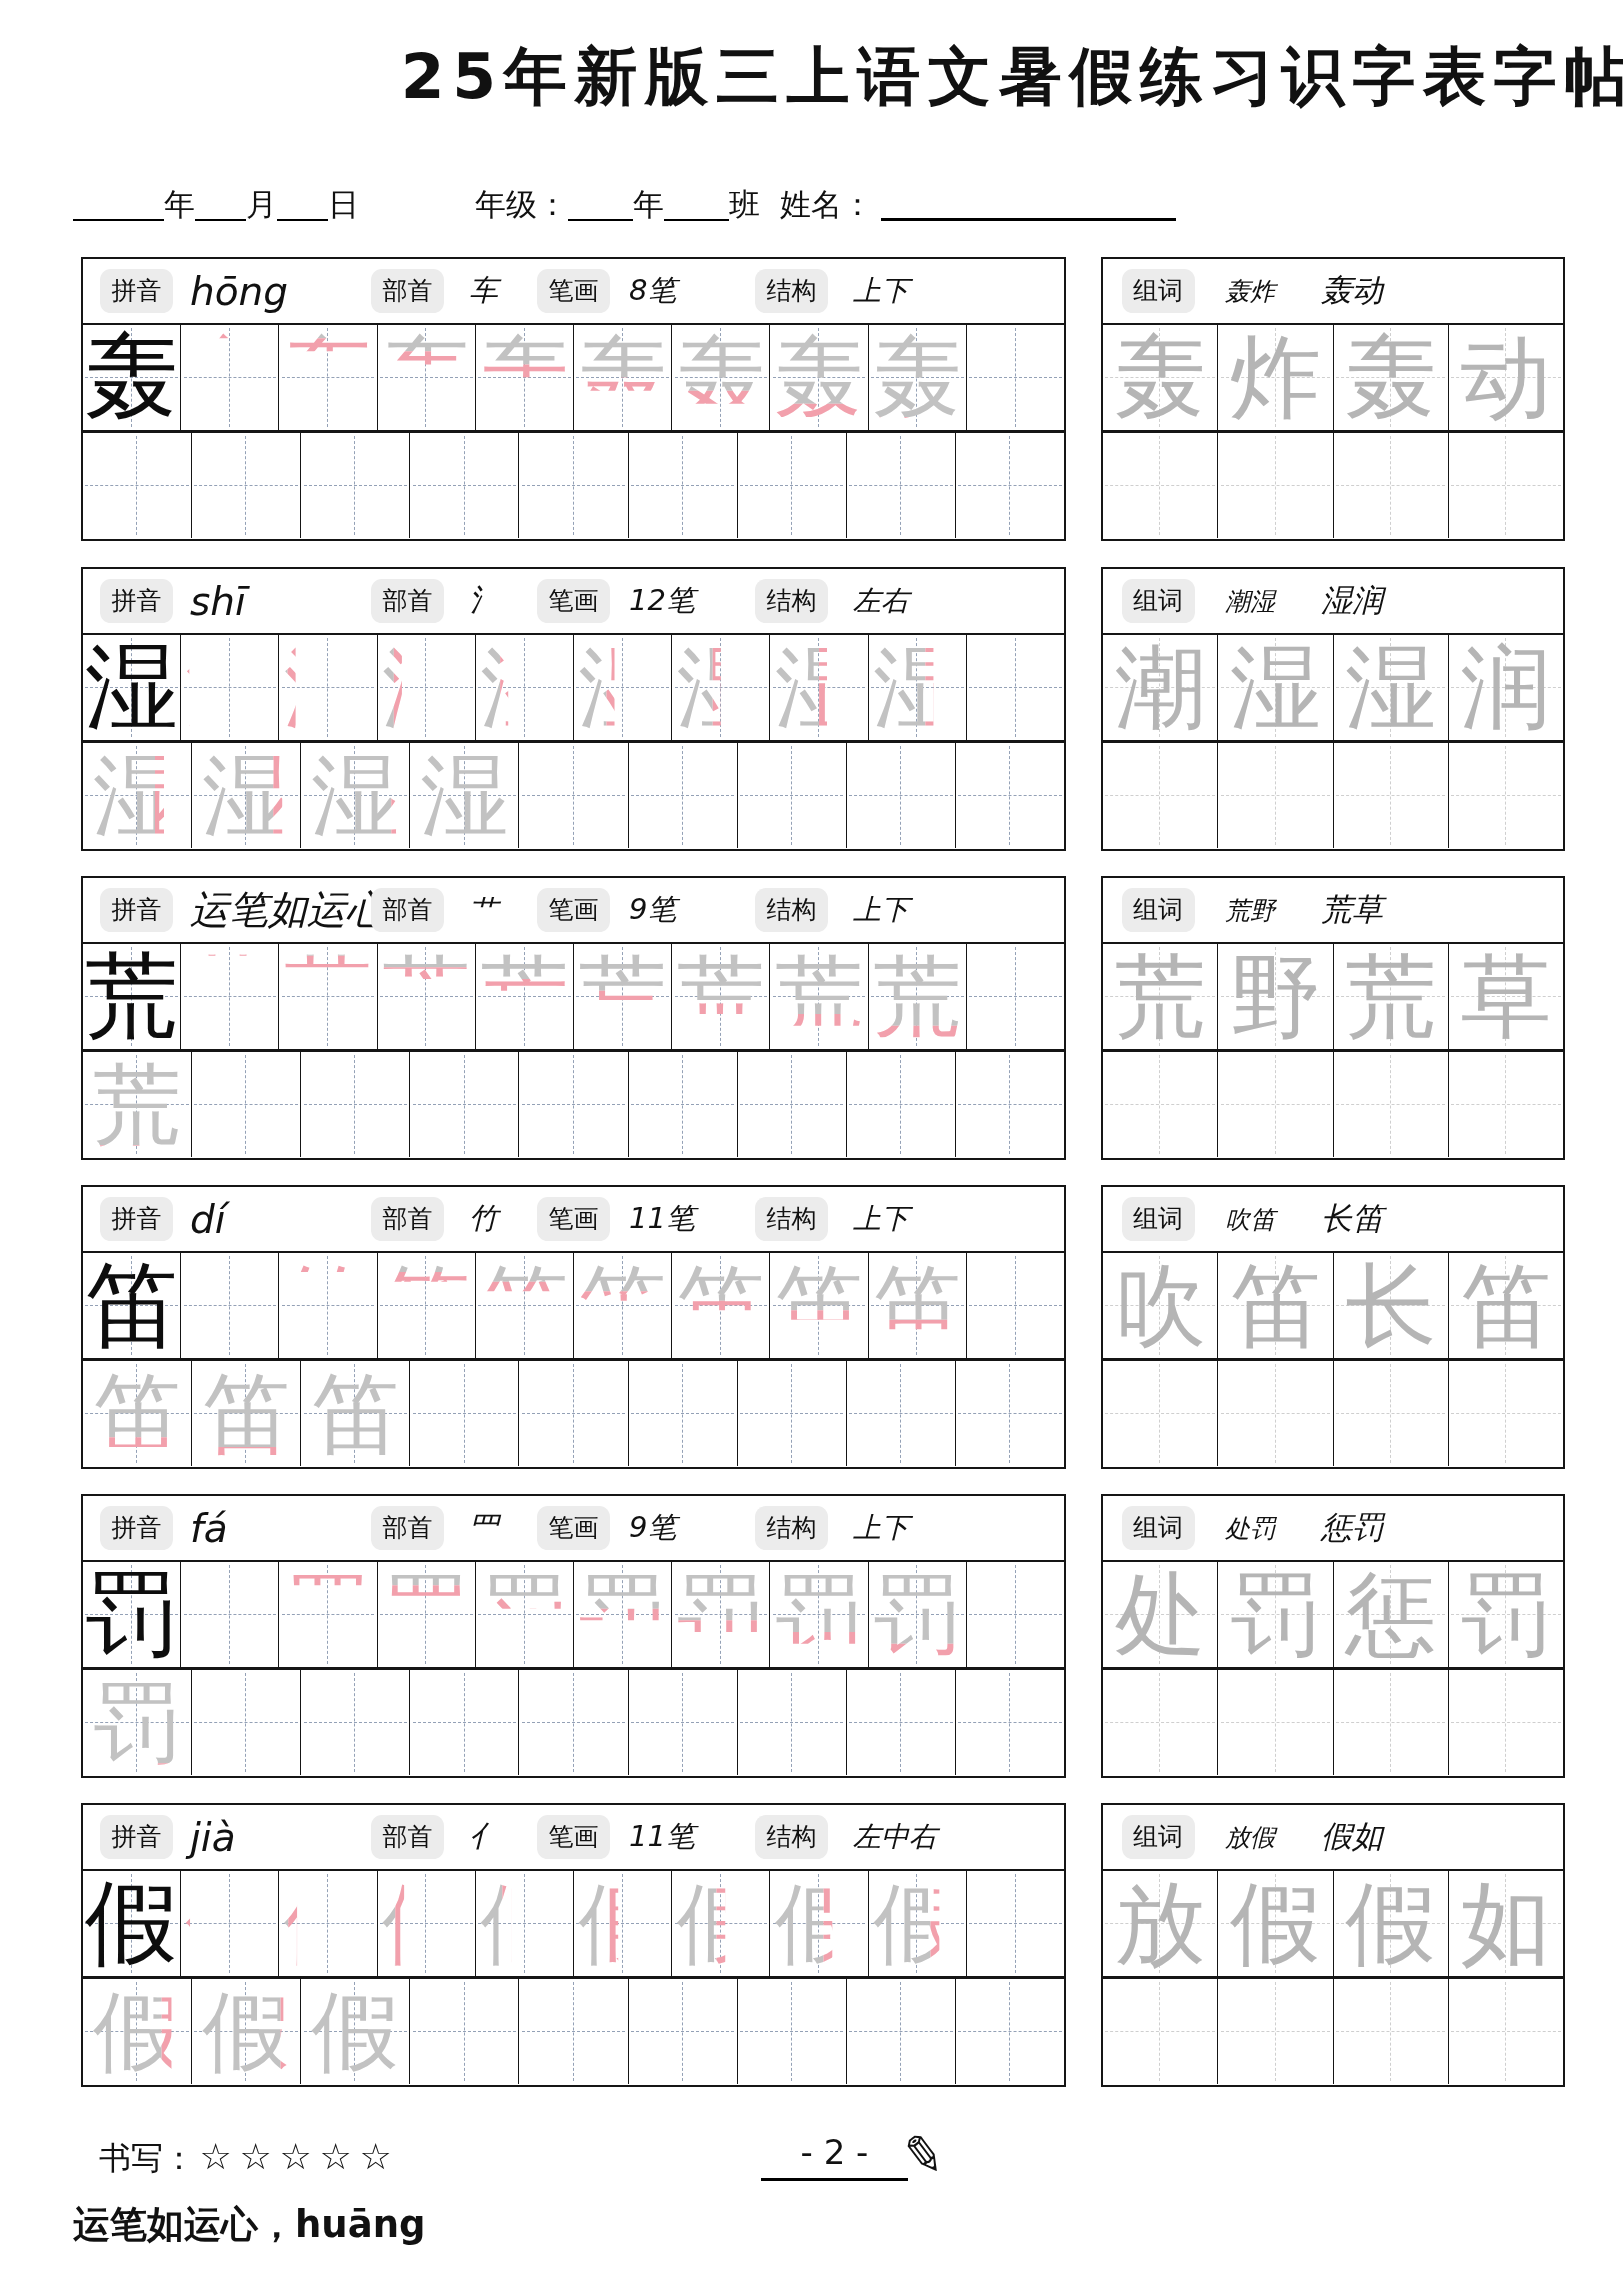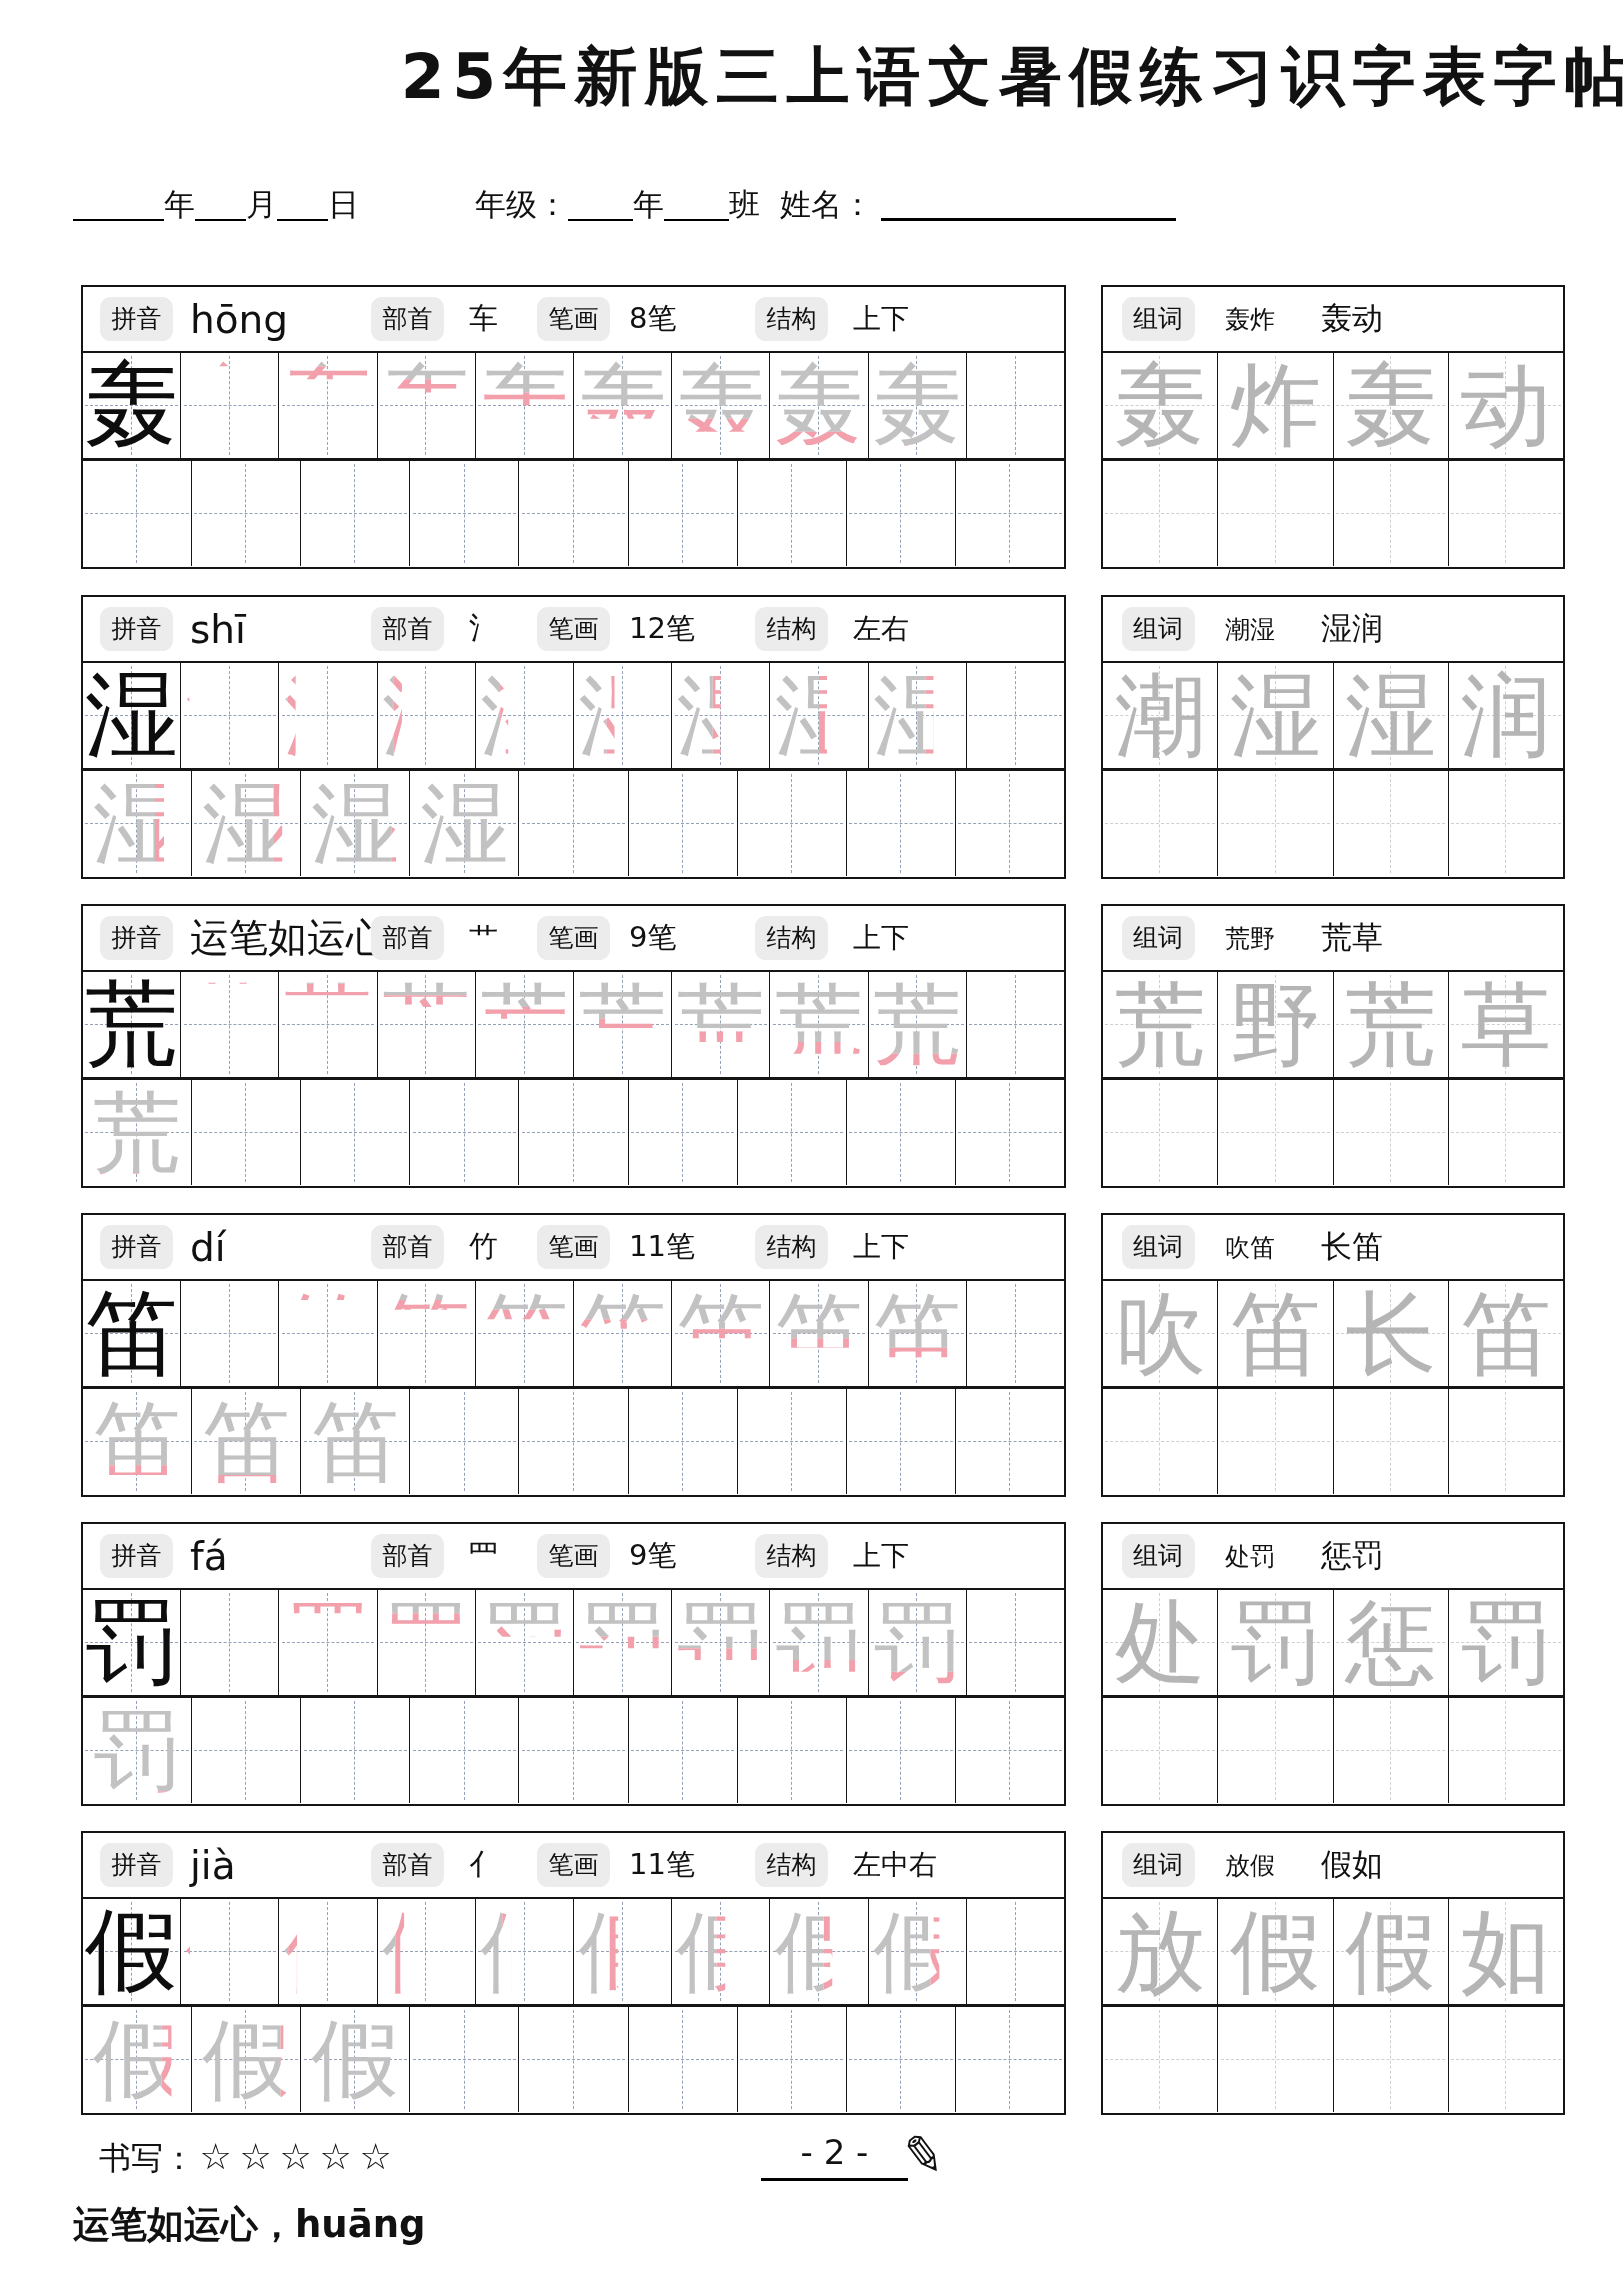--- a/index.html
+++ b/index.html
@@ -11,28 +11,28 @@
          font-family:"DejaVu Sans", sans-serif;font-weight:bold;font-size:63px;letter-spacing:7.7px;}
   .meta{position:absolute;top:179px;left:73px;display:flex;align-items:flex-end;
         font-size:31px;line-height:1.1;}
   .blank{display:inline-block;border-bottom:2.3px solid #000;height:34px;}
   .w120{width:91px}.w68{width:51px}.w85{width:65px}
   .sp{display:inline-block;height:0.8px;}
   .sp150{width:116px}.sp30{width:20px}
   .nameline{display:inline-block;width:295px;height:39px;border-bottom:3.1px solid #000;margin-left:7.7px;}
 
   
-  .section{position:absolute;left:81px;width:1361px;height:284px;margin-top:28px;}
+  .section{position:absolute;left:81px;width:1361px;height:284px;}
   .panel{position:absolute;top:0;height:284px;border:2.3px solid #151515;box-sizing:border-box;background:#fff;}
   .panel.left{left:0;width:985px;--guide:#94a1b6;}
   .panel.right{left:1020px;width:464px;text-align:right;--guide:#cfcfcf;}
   .phead{position:relative;height:64px;border-bottom:2.3px solid #151515;}
   .badge{position:absolute;top:50%;transform:translateY(-50%);background:#ececec;color:#111;
          border-radius:10.8px;padding:5.4px 11.6px;font-size:25px;white-space:nowrap;}
-  .val{position:absolute;top:50%;transform:translateY(-50%);white-space:nowrap;}
+  .val{position:absolute;top:50%;transform:translateY(-50%);white-space:nowrap;font-style:italic;}
   .b-pinyin{left:17px}.v-pinyin{left:107px;font-family:"DejaVu Sans", sans-serif;font-weight:500;font-size:39px;}
   .b-radical{left:288px}.v-radical{left:386px;font-size:29px;}
   .b-strokes{left:454px}.v-strokes{left:546px;font-family:"DejaVu Sans", sans-serif;font-size:29px;}
   .b-structure{left:672px}.v-structure{left:770px;font-size:28px;}
   .b-words{left:18.5px}.v-word1{left:122px;font-size:25px;}.v-word2{left:218px;font-size:31px;}
 
   .cellrow{display:flex;height:105px;}
   .cellrow.second{border-top:3.1px solid #151515;}
   .cell{flex:1 1 0;position:relative;border-right:1.5px solid #151515;overflow:hidden;}
   .cell:last-child{border-right:none;}

